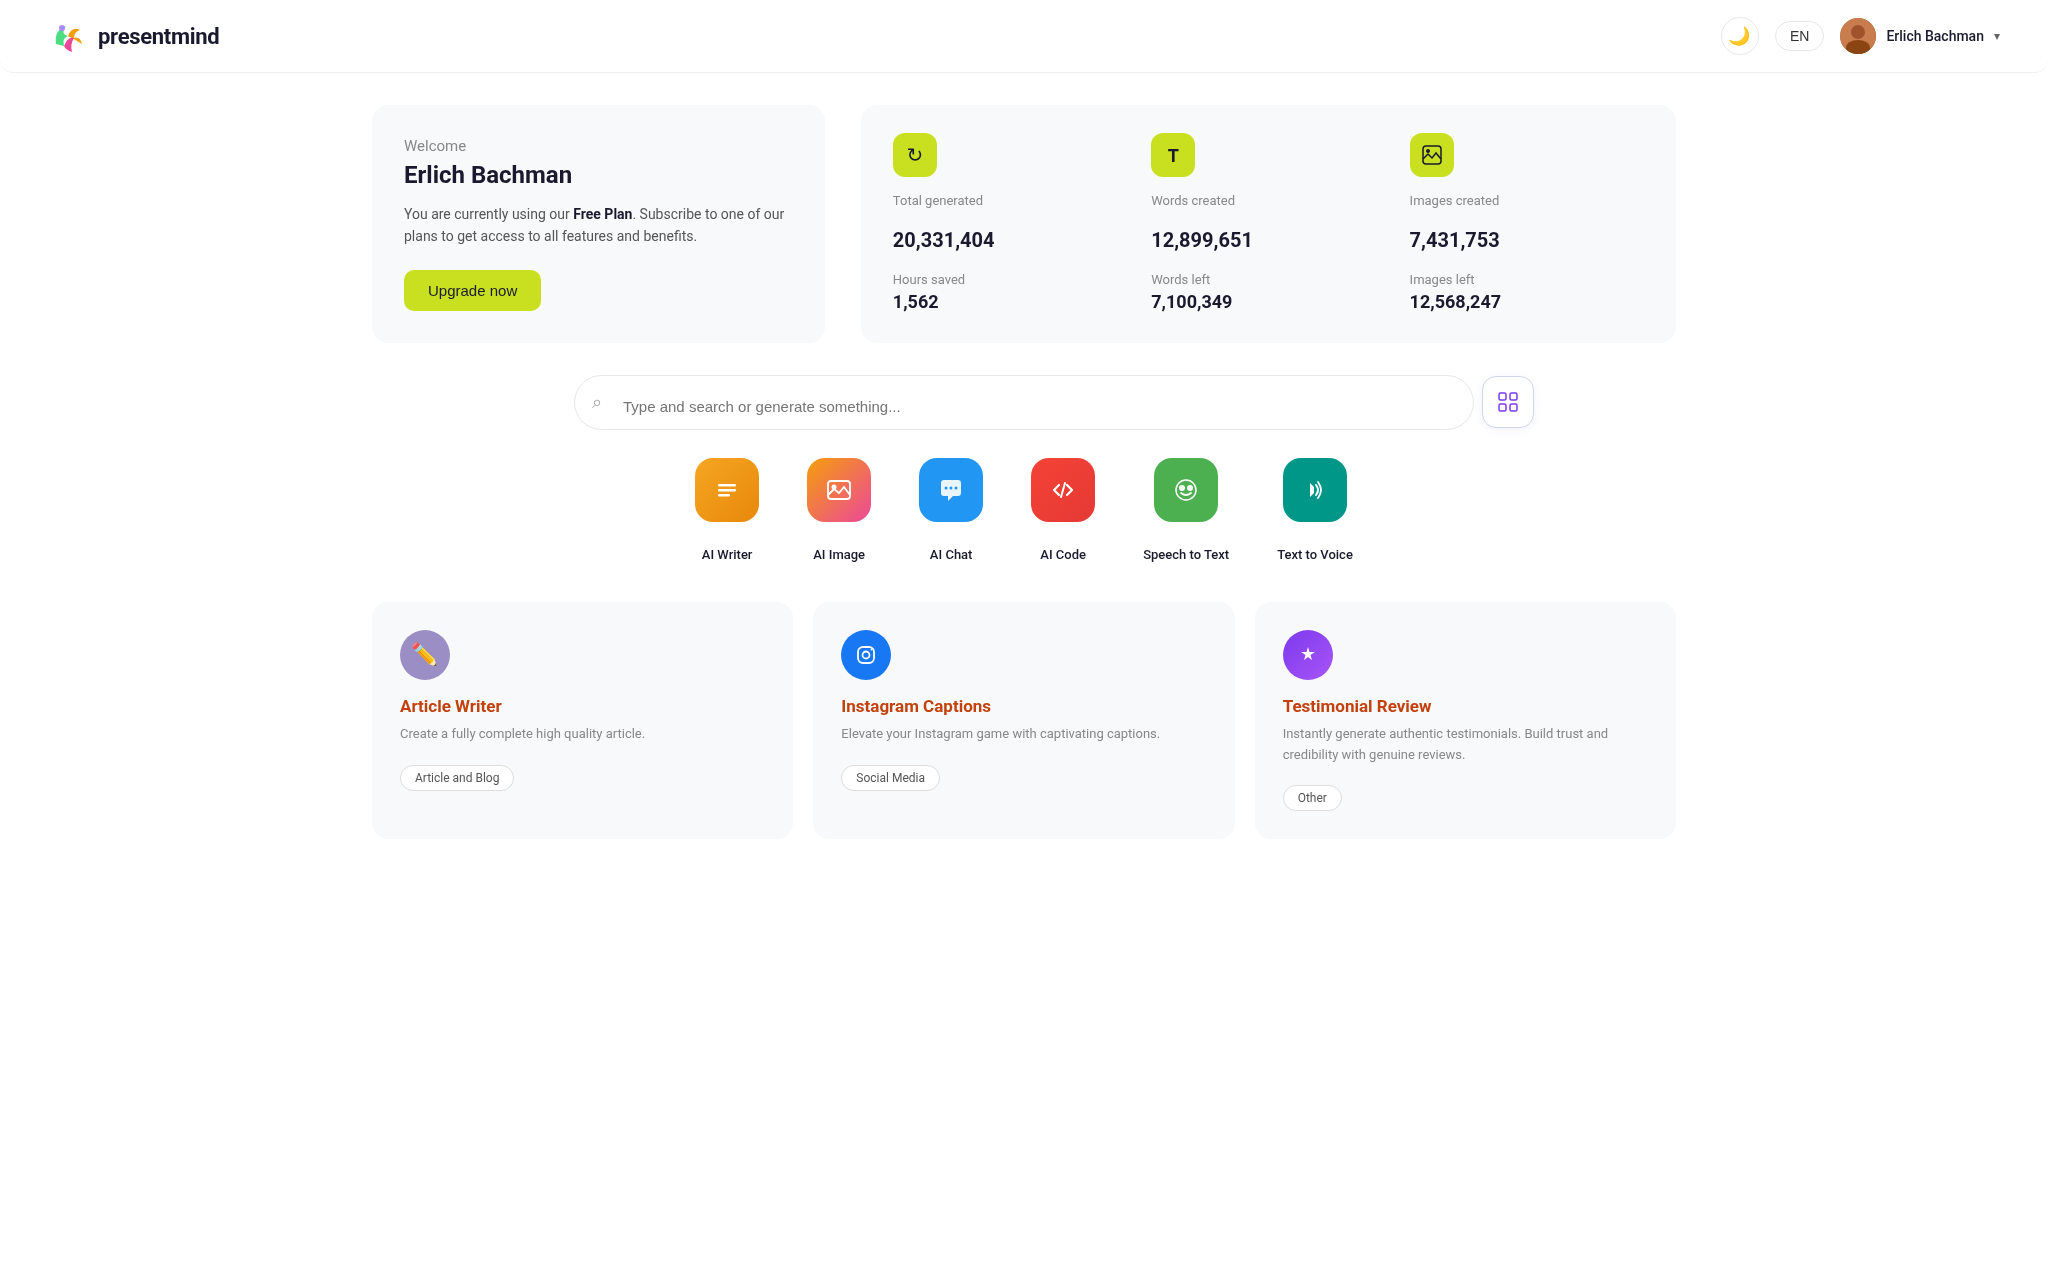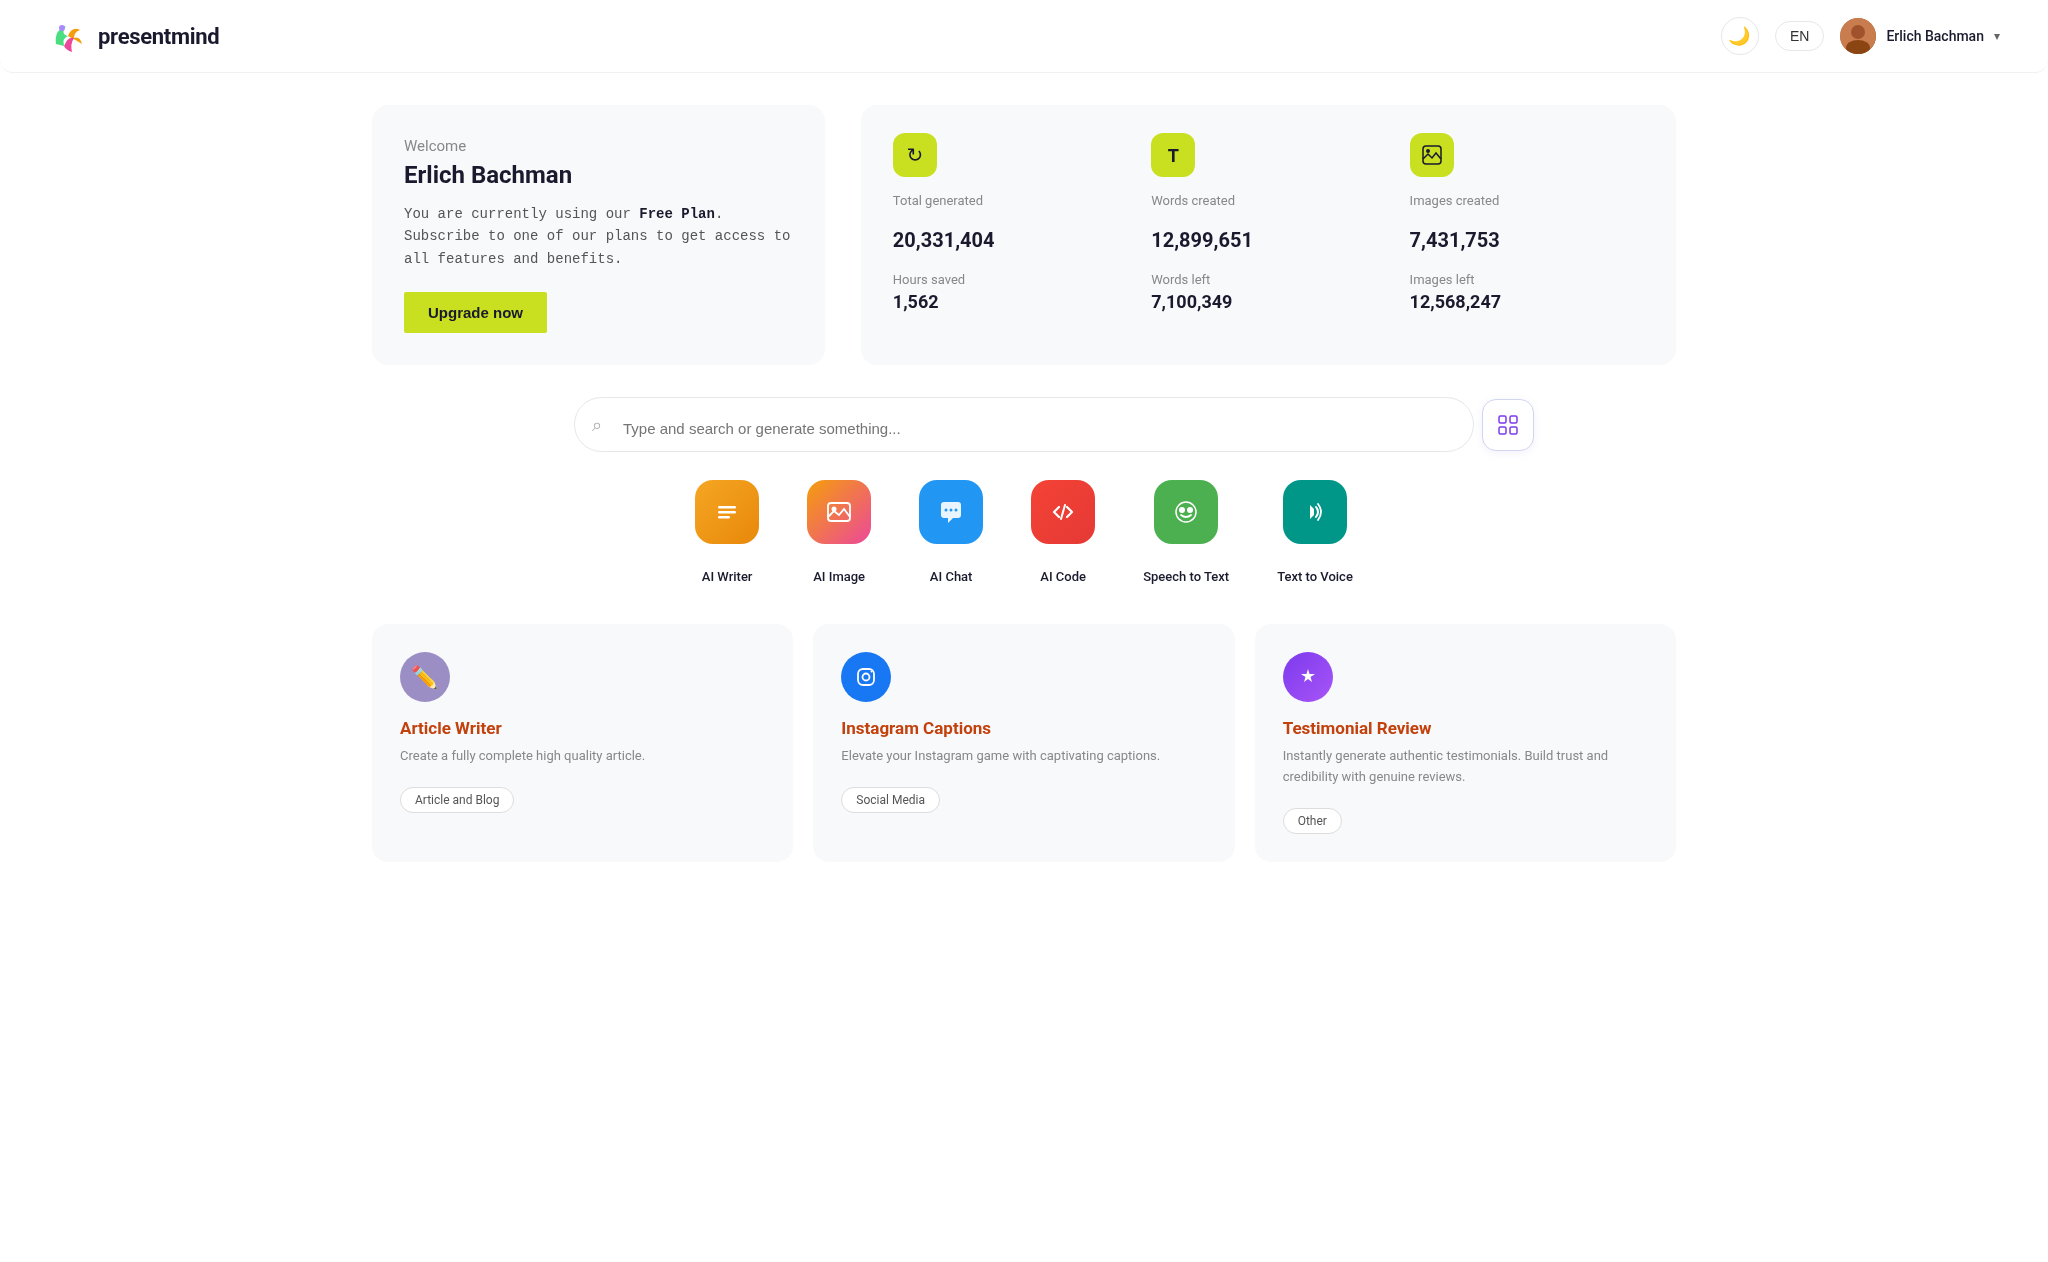--- a/index.html
+++ b/index.html
@@ -117,31 +117,30 @@
       font-size: 24px;
       font-weight: 700;
       color: #1a1a2e;
       margin-bottom: 14px;
     }
     .welcome-desc {
       font-size: 14px;
       color: #555;
       line-height: 1.6;
       margin-bottom: 22px;
-      font-family: Liberation Mono, monospace;
     }
     .welcome-desc strong { font-weight: 700; color: #1a1a2e; }
     .upgrade-btn {
       display: inline-block;
       background: #c8e020;
       color: #1a1a2e;
-      font-weight: 700;
+      font-weight: 400;
       font-size: 15px;
       padding: 12px 24px;
-      border-radius: 2px;
+      border-radius: 10px;
       border: none;
       cursor: pointer;
       width: fit-content;
     }
 
     .stats-card {
       background: #f8f9fa;
       border-radius: 16px;
       padding: 28px 32px;
       display: grid;

